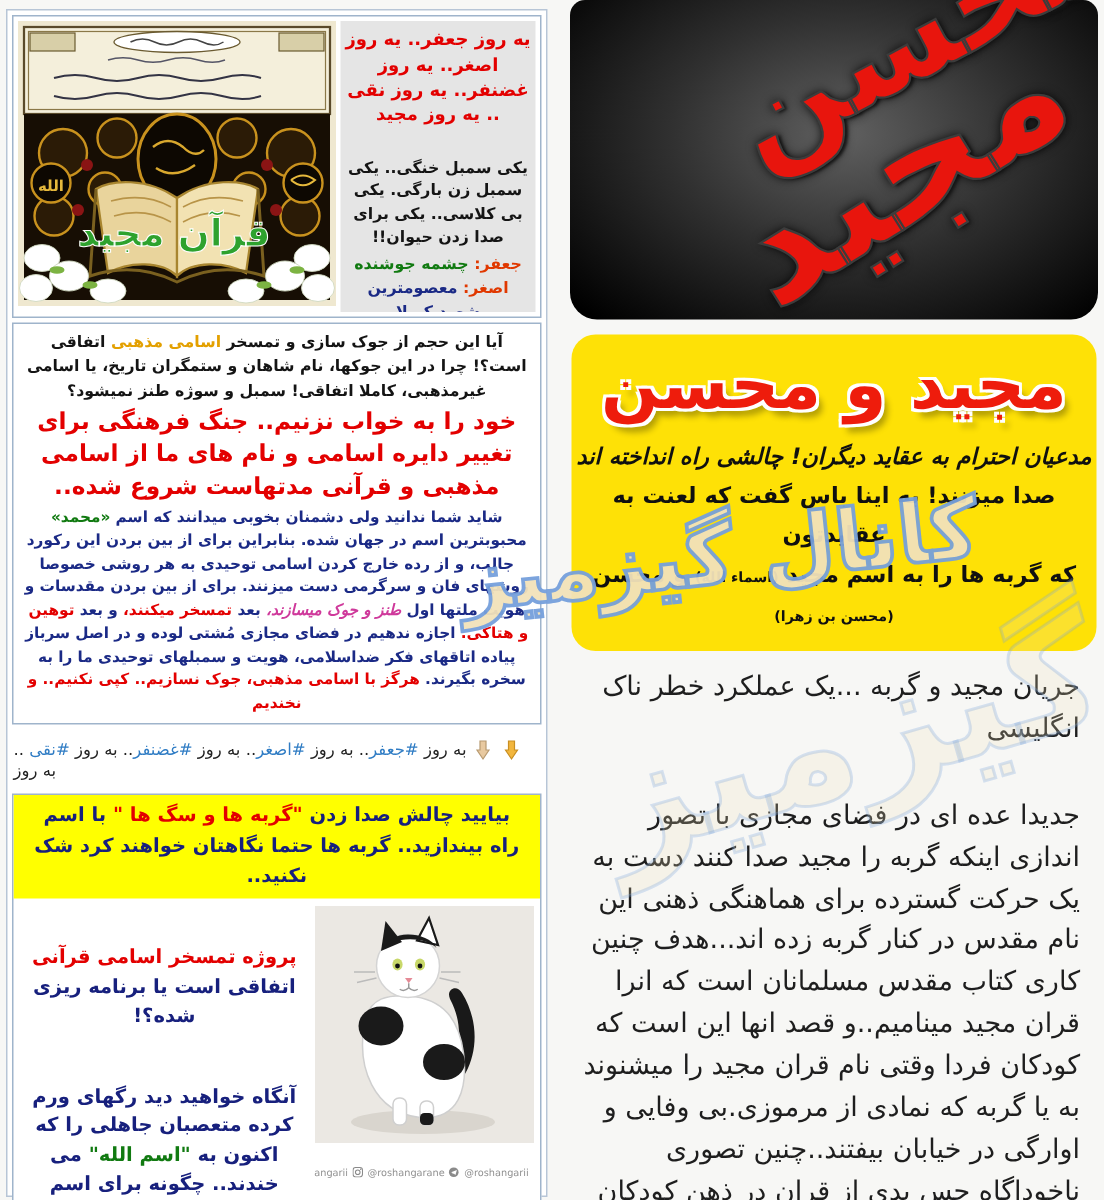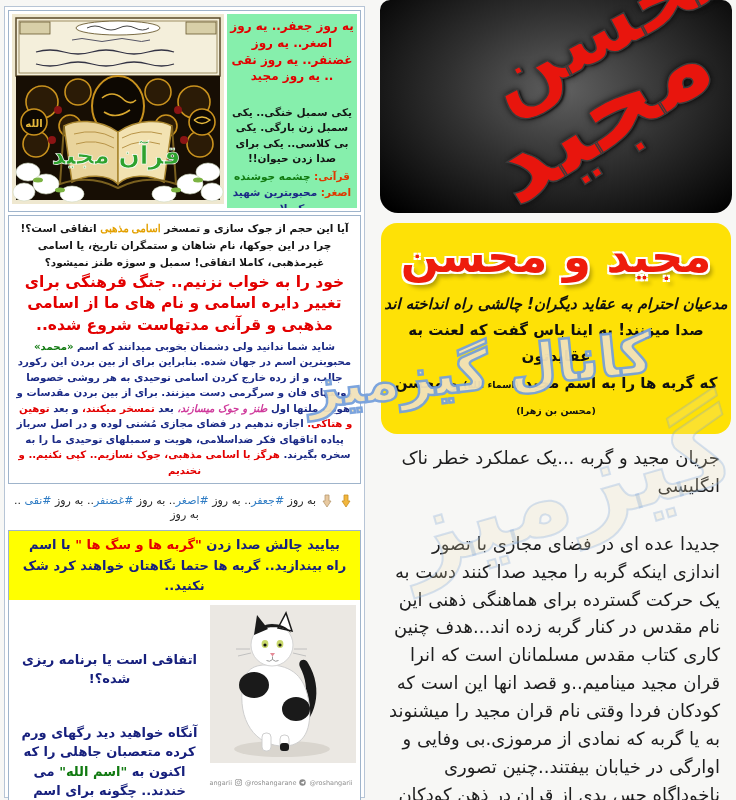--- a/index.html
+++ b/index.html
@@ -15,41 +15,41 @@
   .left-col{
     position:absolute; left:4px; top:6px; width:361px; height:792px;
     background:#ffffff; border:1px solid #b7c5d6;
   }
   .box{ border:1px solid #9fb4cb; margin:3px; background:#fff; overflow:hidden; }
 
   
   .sec1{ display:flex; gap:3px; padding:3px; height:202px; }
   .quran-img{ width:212px; height:190px; flex:0 0 212px; }
   .jokebox{
-    flex:1; background:#86efac; padding:4px 3px; text-align:center;
+    flex:1; background:#e5e5e5; padding:4px 3px; text-align:center;
     overflow:hidden;
   }
   .joke-title{ color:#e30000; font-weight:bold; font-size:12px; line-height:1.4; }
   .joke-body{ color:#141414; font-weight:bold; font-size:10.5px; line-height:1.45; margin-top:20px; }
   .defs{ margin-top:3px; font-size:10.5px; font-weight:bold; line-height:1.5; }
   .term{ color:#e03800; }
   .navy{ color:#1b2a86; }
   .green{ color:#117a11; }
   .red{ color:#e30000;text-align:center; }
   .pink{ color:#cf399b;font-style:italic; }
-  .gold{ color:#e3a000;font-family:Liberation Serif, serif; }
+  .gold{ color:#e3a000; }
 
   
   .sec2{ padding:4px 6px 5px; text-align:center; }
   .intro{ font-size:10.5px; font-weight:bold; color:#141414; line-height:1.55; }
   .bigred{ color:#e30000; font-weight:bold; font-size:15.5px; line-height:1.4; margin:2px 0; }
   .navy-par{ font-size:10.2px; font-weight:bold; color:#1b2a86; line-height:1.52; }
 
   
-  .hashrow{ padding:7px 4px 6px; font-size:11px; color:#222; text-align:center; }
+  .hashrow{ padding:7px 4px 6px; font-size:11px; color:#222; text-align:left; }
   .hash{ color:#2f7cc4; cursor:pointer; }
   .hand-ico{ vertical-align:middle; margin-right:2px; }
 
   
   .sec3-head{
     background:#ffff00; padding:4px 5px; text-align:center;
     font-weight:bold; font-size:13px; line-height:1.55; color:#17207d;
   }
   .sec3-body{ display:flex; padding:5px 4px 2px; }
   .catwrap{ flex:0 0 150px; }
@@ -178,22 +178,22 @@
           <ellipse cx="164" cy="176" rx="5" ry="2.5"></ellipse>
       </g>
 
       <text x="104" y="150" font-size="25" font-weight="bold" fill="#2ea22e" stroke="#ffffff" stroke-width="0.7" text-anchor="middle" direction="rtl">قرآن مجید</text>
     </svg>
 
     <div class="jokebox rtl">
       <div class="joke-title">یه روز جعفر.. یه روز اصغر.. یه روز غضنفر.. یه روز نقی .. یه روز مجید</div>
       <div class="joke-body">یکی سمبل خنگی.. یکی سمبل زن بارگی. یکی بی کلاسی.. یکی برای صدا زدن حیوان!!</div>
       <div class="defs">
-        <div><span class="term">قرآنی:</span> <span class="green">چشمه جوشنده</span></div>
-        <div><span class="term">اصغر:</span> <span class="navy">محبوبترین شهید کربلا</span></div>
+        <div><span class="term">جعفر:</span> <span class="green">چشمه جوشنده</span></div>
+        <div><span class="term">اصغر:</span> <span class="navy">معصومترین شهید کربلا</span></div>
         <div><span class="term">غضنفر:</span> <span class="navy">لقب حضرت علی</span></div>
 
       </div>
     </div>
   </div>
 
   <div class="box sec2 rtl">
     <div class="intro">
       <span>آیا این حجم از جوک سازی و تمسخر </span><span class="gold">اسامی مذهبی</span><span> اتفاقی است؟! چرا در این جوکها، نام شاهان و ستمگران تاریخ، یا اسامی غیرمذهبی، کاملا اتفاقی! سمبل و سوژه طنز نمیشود؟</span>
     </div>
@@ -256,21 +256,21 @@
           <svg width="7" height="7" viewBox="0 0 10 10">
               <circle cx="5" cy="5" r="4.6" fill="#8a8a8a"></circle>
               <path d="M2.5 5 L8 2.8 L6.6 7.6 L5 6.2 L4 7 L3.9 5.7 Z" fill="#fff"></path>
             </svg>
           <span>@roshangarii</span>
         </div>
       </div>
       <div class="sec3-text rtl">
         <div class="blk1">
           <br>
-          <br>
+          <span class="red">پروژه تمسخر اسامی قرآنی</span><br>
           <span>اتفاقی است یا برنامه ریزی شده؟!</span>
         </div>
         <div class="blk" style="margin-top:34px;">
           <span>آنگاه خواهید دید رگهای ورم کرده متعصبان جاهلی را که اکنون به </span><span class="green">"اسم الله"</span><span> می خندند.. چگونه برای اسم شاهی بت پرست برآشفته خواهند شد..</span><br>
           
         </div>
       </div>
     </div>
   </div>
 

